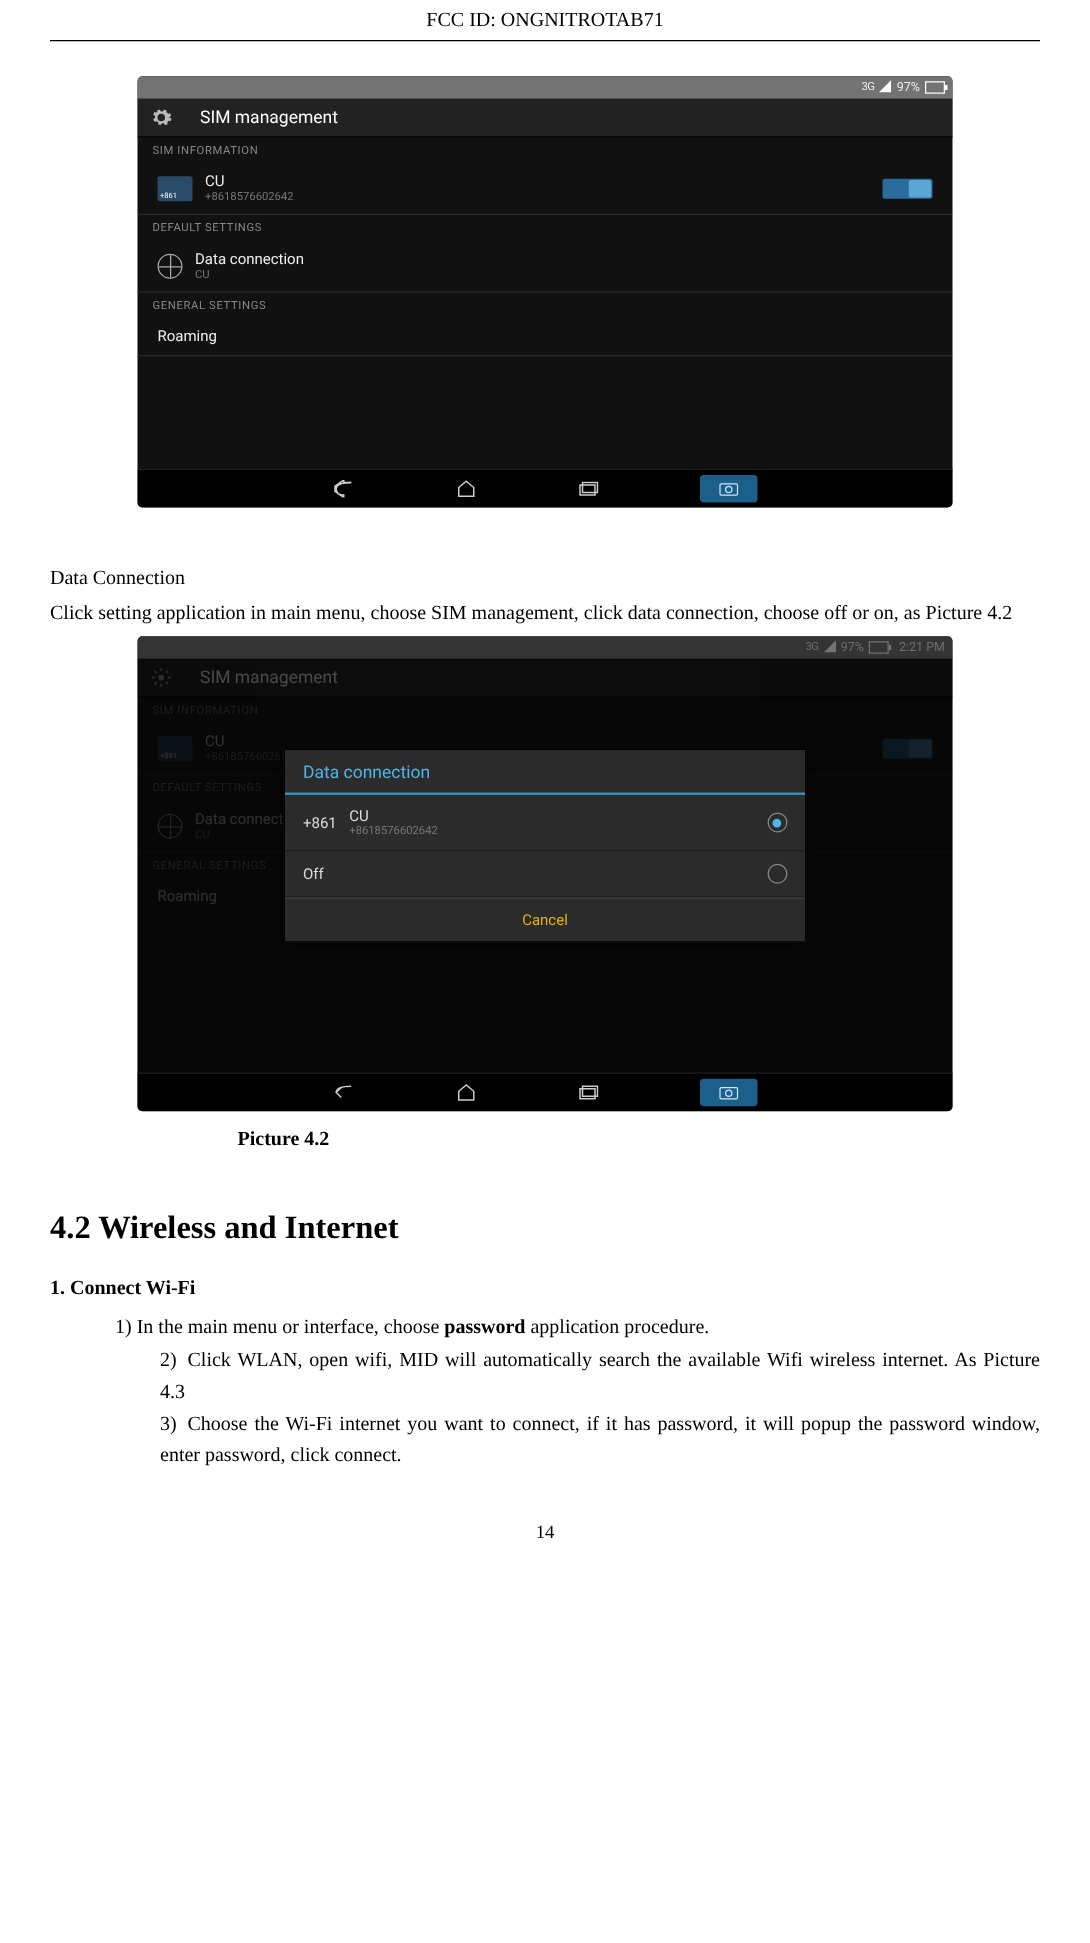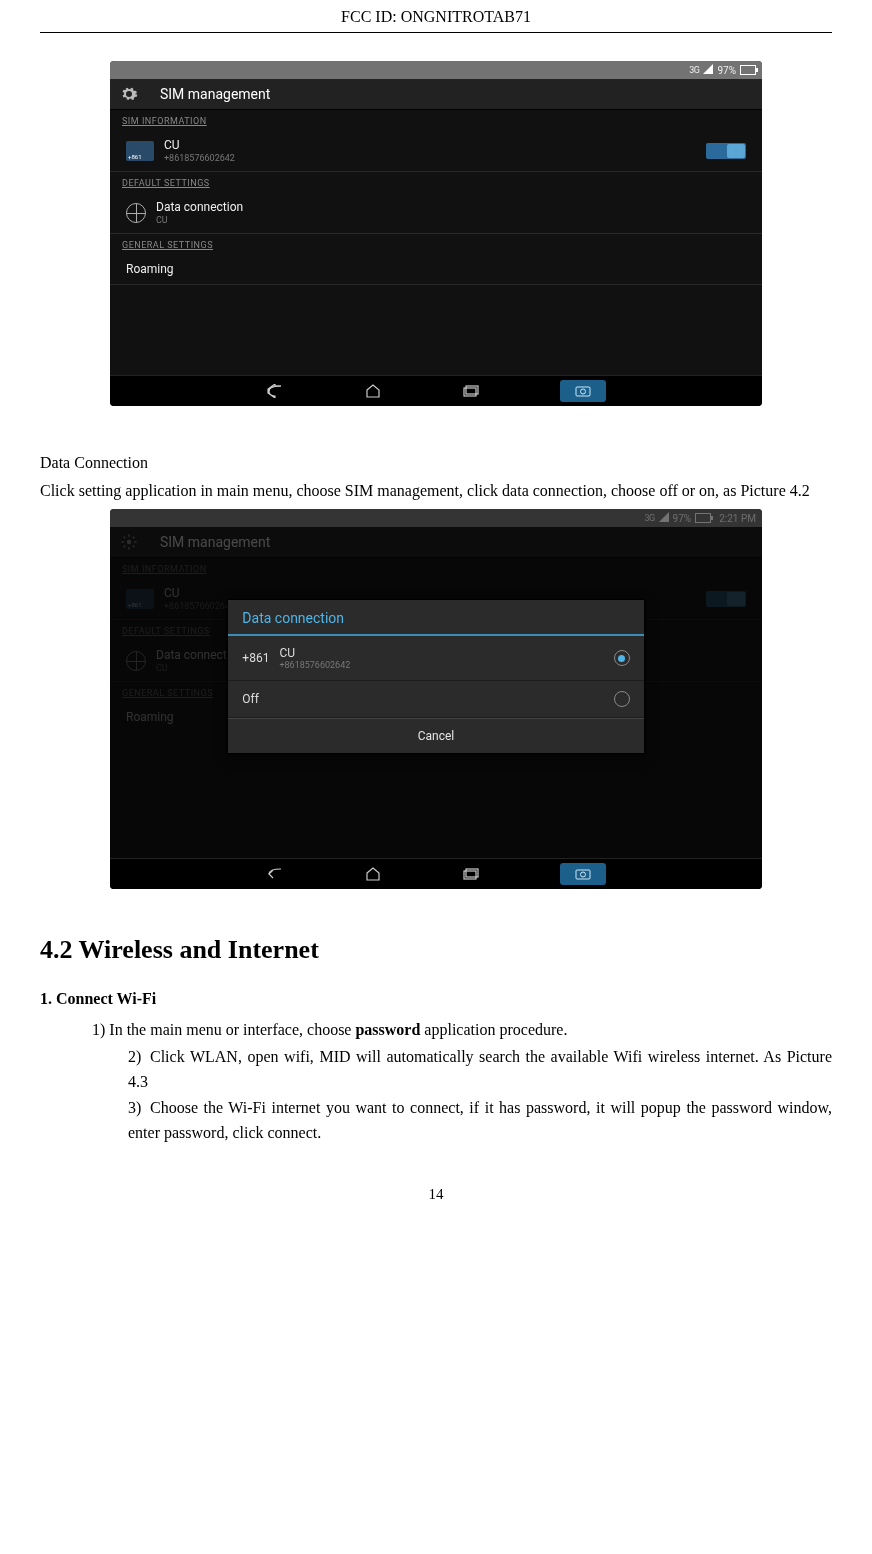--- a/index.html
+++ b/index.html
@@ -62,21 +62,20 @@
   }
   .tablet .titlebar .gear {
     width: 18px; height: 18px; display:flex; align-items:center; justify-content:center;
   }
   .tablet .titlebar .title-text { font-size: 14px; color: #fff; }
   .tablet .section-hdr {
     font-size: 9px;
     color: #888;
     padding: 6px 12px 4px 12px;
     letter-spacing: 0.5px;
-    text-decoration: underline;
   }
   .tablet .row {
     display: flex;
     align-items: center;
     padding: 8px 16px;
     border-bottom: 1px solid #2a2a2a;
     gap: 10px;
   }
   .tablet .row .sim-chip {
     width: 28px; height: 20px; background: #2a4a6a; border-radius: 2px;
@@ -138,21 +137,21 @@
   }
   .dialog .dlg-row .labels .sub { color:#777; font-size:9px; }
   .dialog .dlg-row .radio {
     width:14px; height:14px; border:1.5px solid #888; border-radius:50%;
     display:flex; align-items:center; justify-content:center; flex-shrink:0;
   }
   .dialog .dlg-row .radio.sel::after {
     content:""; width:7px; height:7px; background:#4fb4e6; border-radius:50%;
   }
   .dialog .dlg-cancel {
-    text-align:center; padding:10px; color:#e5e5e5; font-size:12px;
+    text-align:center; padding:10px; color:#eab308; font-size:12px;
     border-top:1px solid #444;
   }
   .caption {
     font-size: 16px;
     margin: 14px 0 0 150px;
   }
   .caption.bold { font-weight: bold; }
   .body-text {
     font-size: 16px;
     line-height: 1.6;
@@ -355,20 +354,21 @@
         </span>
         <span class="nav-ico cap">
           <svg width="18" height="14" viewBox="0 0 18 14">
               <rect x="2" y="3" width="14" height="9" rx="1" fill="none" stroke="#cde8f8" stroke-width="1"></rect>
               <circle cx="9" cy="7.5" r="2.5" fill="none" stroke="#cde8f8" stroke-width="1"></circle>
             </svg>
         </span>
       </div>
     </div>
   </div>
+  <div class="caption bold">Picture 4.2</div>
 
   <h2 class="section">4.2 Wireless and Internet</h2>
 
   <div class="list-block">
     <p class="sub-head">1. Connect Wi-Fi</p>
     <div class="li1">
       <span>1) In the main menu or interface, choose </span><b>password</b><span> application procedure.</span>
     </div>
     <div class="li2">
       <span class="num">2)</span><span>Click WLAN, open wifi, MID will automatically search the available Wifi wireless internet. As Picture 4.3</span>

